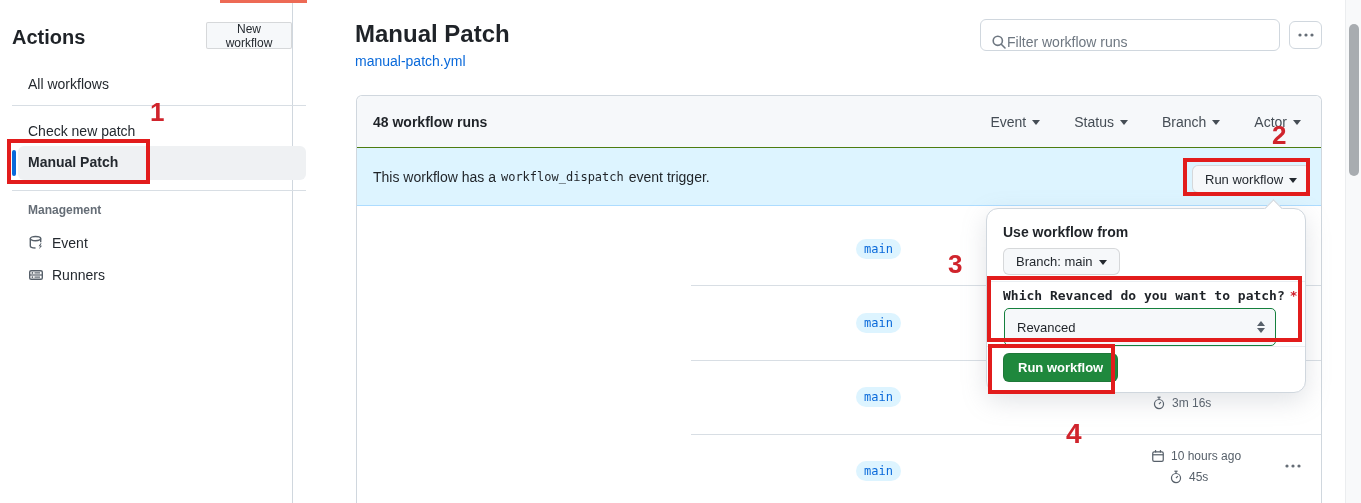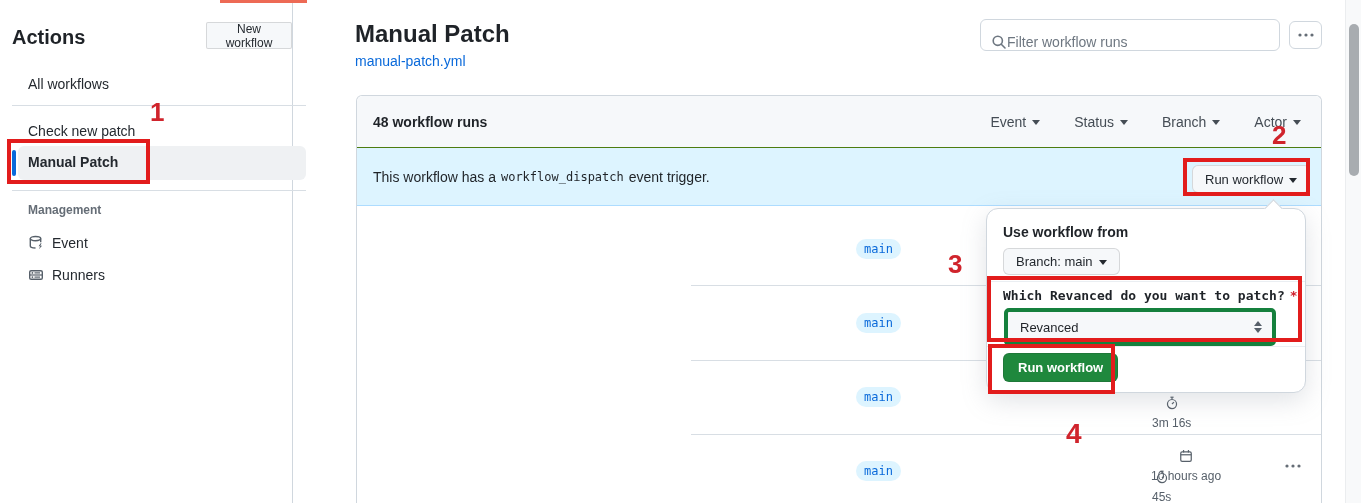--- a/index.html
+++ b/index.html
@@ -48,39 +48,39 @@
   .banner { position:absolute; left:0; top:52px; width:100%; height:58px; background:#ddf4ff;
     border-bottom:1px solid rgba(84,174,255,0.35); display:flex; align-items:center; padding:0 16px; font-size:14px; }
   .banner .code { font-family:"DejaVu Sans Mono","Liberation Mono",monospace; font-size:12px; margin:0 5px; }
   .run-workflow-banner-btn { position:absolute; left:835px; top:17px; height:28px; padding:0 12px;
     background:#f6f8fa; border:1px solid rgba(31,35,40,0.15); border-radius:6px; font-size:13px; font-weight:500;
     color:#24292f; display:flex; align-items:center; font-family:inherit; cursor:pointer; }
   .row-divider { position:absolute; left:334px; width:630px; height:1px; background:#d8dee4; }
   .branch-badge { position:absolute; left:499px; height:20px; line-height:20px; padding:0 8px;
     background:#ddf4ff; color:#0969da; font-size:12px; border-radius:10px;
     font-family:"DejaVu Sans Mono","Liberation Mono",monospace; cursor:pointer; }
-  .run-meta { position:absolute; display:flex; align-items:center; gap:6px; font-size:12px; color:#57606a;flex-direction:column; }
+  .run-meta { position:absolute; display:flex; align-items:center; gap:6px; font-size:12px; color:#57606a; }
   .row-kebab { position:absolute; left:922px; top:360px; width:28px; height:20px; display:flex;
     align-items:center; justify-content:center; color:#656d76; cursor:pointer; }
 
   
   .run-panel { position:absolute; left:986px; top:208px; width:320px; height:185px; background:#fff;
     border:1px solid #d0d7de; border-radius:12px; box-shadow:0 8px 24px rgba(140,149,159,0.25); z-index:5; }
   .panel-notch { position:absolute; left:1267px; top:202px; width:13px; height:13px; background:#fff;
     border-left:1px solid #d0d7de; border-top:1px solid #d0d7de; transform:rotate(45deg); z-index:6; }
   .panel-section-label { position:absolute; left:16px; top:15px; font-size:14px; font-weight:600; }
   .branch-btn { position:absolute; left:16px; top:39px; height:27px; padding:0 12px; background:#f6f8fa;
     border:1px solid rgba(31,35,40,0.15); border-radius:6px; font-size:13px; font-weight:500; color:#24292f;
     display:flex; align-items:center; font-family:inherit; cursor:pointer; }
   .panel-divider { position:absolute; left:0; width:100%; height:1px; background:#eaeef2; }
   .panel-input-label { position:absolute; left:16px; top:79px; font-size:13px; font-weight:700;
     font-family:"DejaVu Sans Mono","Liberation Mono",monospace; white-space:nowrap; }
   .required-star { color:#cf222e; margin-left:5px; }
   .panel-select { position:absolute; left:17px; top:99px; width:272px; height:38px; background:#f6f8fa;
-    border:4px solid #15803d; border-radius:5px; display:flex; align-items:center; padding:0 10px 0 12px;
+    border:1px solid #15803d; border-radius:5px; display:flex; align-items:center; padding:0 10px 0 12px;
     font-size:13px; color:#1f2328; cursor:pointer; }
   .updown { margin-left:auto; display:flex; flex-direction:column; gap:2px; }
   .updown i { display:block; width:0; height:0; border-left:4px solid transparent; border-right:4px solid transparent; }
   .updown .up { border-bottom:5px solid #57606a; }
   .updown .down { border-top:5px solid #57606a; }
   .run-workflow-green-btn { position:absolute; left:16px; top:144px; height:29px; padding:0 14px;
     background:#1f883d; border:1px solid rgba(31,35,40,0.15); border-radius:6px; color:#fff; font-size:13px;
     font-weight:600; display:flex; align-items:center; font-family:inherit; cursor:pointer; }
 
   
@@ -211,21 +211,21 @@
 
     <div class="run-meta" style="left:794px; top:353px;">
       <svg width="14" height="14" viewBox="0 0 16 16">
         <rect x="2" y="3.2" width="12" height="11" rx="1.6" fill="none" stroke="#57606a" stroke-width="1.4"></rect>
         <line x1="2" y1="6.6" x2="14" y2="6.6" stroke="#57606a" stroke-width="1.4"></line>
         <line x1="5.2" y1="1.2" x2="5.2" y2="4" stroke="#57606a" stroke-width="1.4"></line>
         <line x1="10.8" y1="1.2" x2="10.8" y2="4" stroke="#57606a" stroke-width="1.4"></line>
       </svg>
       <span>10 hours ago</span>
     </div>
-    <div class="run-meta" style="left:795px; top:374px;">
+    <div class="run-meta" style="left:812px; top:374px;">
       <svg width="14" height="14" viewBox="0 0 16 16">
         <circle cx="8" cy="9.2" r="5.2" fill="none" stroke="#57606a" stroke-width="1.4"></circle>
         <line x1="8" y1="1.4" x2="8" y2="3.6" stroke="#57606a" stroke-width="1.4"></line>
         <line x1="6.2" y1="1.4" x2="9.8" y2="1.4" stroke="#57606a" stroke-width="1.4"></line>
         <line x1="8" y1="9.2" x2="10.2" y2="7" stroke="#57606a" stroke-width="1.4"></line>
       </svg>
       <span>45s</span>
     </div>
     <div class="row-kebab">
       <svg width="16" height="4" viewBox="0 0 16 4">

